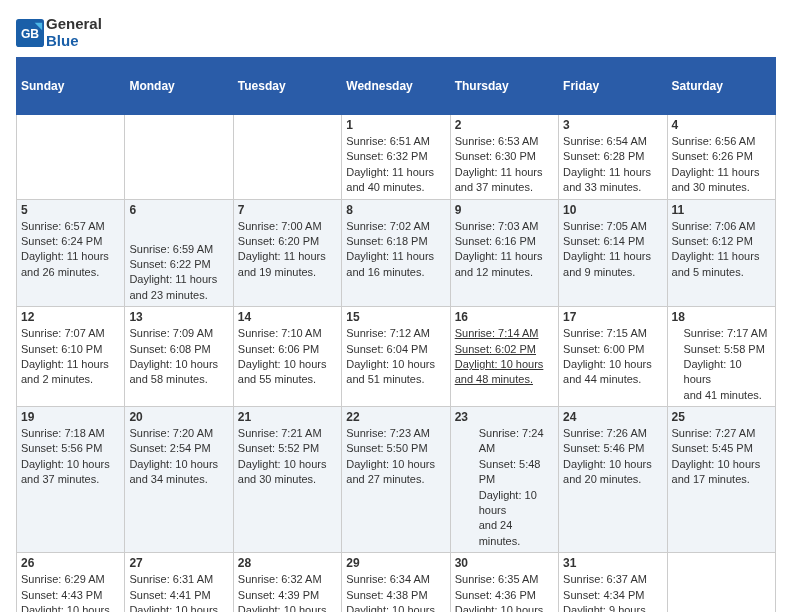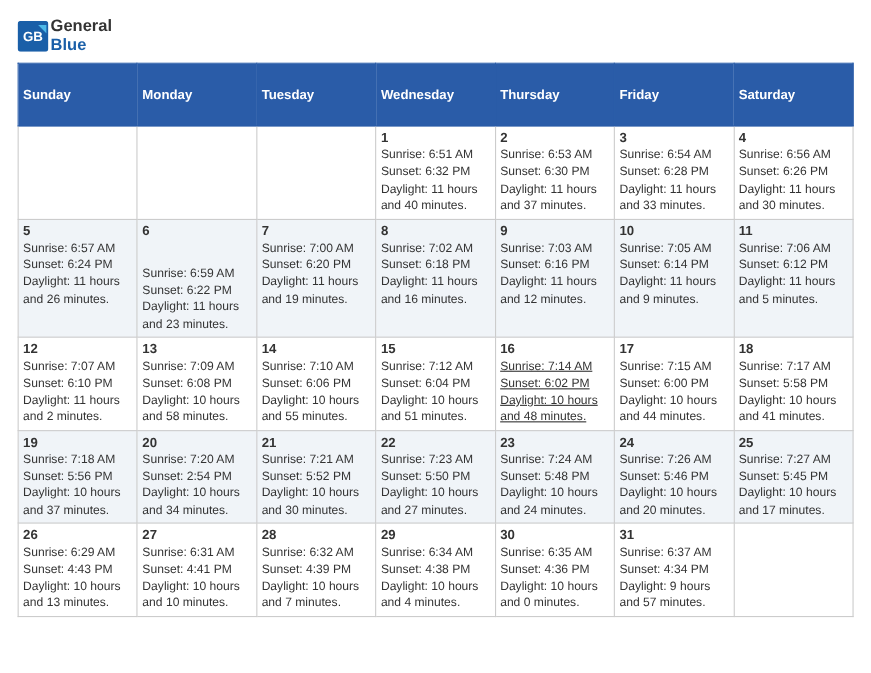--- a/index.html
+++ b/index.html
@@ -241,21 +241,21 @@
           </td>
           <td>
             <div class="day-num">17</div>
             <div class="day-info" style="white-space: pre-line;">Sunrise: 7:15 AM
 Sunset: 6:00 PM
 Daylight: 10 hours
 and 44 minutes.</div>
           </td>
           <td>
             <div class="day-num">18</div>
-            <div class="day-info" style="white-space: pre-line;">Sunrise: 7:17 AM
+            <div class="day-info" style="white-space: pre-line; margin-left: 12px;">Sunrise: 7:17 AM
 Sunset: 5:58 PM
 Daylight: 10 hours
 and 41 minutes.</div>
           </td>
         </tr>
         <tr>
           <td class="alt-row">
             <div class="day-num">19</div>
             <div class="day-info" style="white-space: pre-line;">Sunrise: 7:18 AM
 Sunset: 5:56 PM
@@ -278,21 +278,21 @@
           </td>
           <td class="alt-row">
             <div class="day-num">22</div>
             <div class="day-info" style="white-space: pre-line;">Sunrise: 7:23 AM
 Sunset: 5:50 PM
 Daylight: 10 hours
 and 27 minutes.</div>
           </td>
           <td class="alt-row">
             <div class="day-num">23</div>
-            <div class="day-info" style="white-space: pre-line;">Sunrise: 7:24 AM
+            <div class="day-info" style="white-space: pre-line; margin-left: 24px;">Sunrise: 7:24 AM
 Sunset: 5:48 PM
 Daylight: 10 hours
 and 24 minutes.</div>
           </td>
           <td class="alt-row">
             <div class="day-num">24</div>
             <div class="day-info" style="white-space: pre-line;">Sunrise: 7:26 AM
 Sunset: 5:46 PM
 Daylight: 10 hours
 and 20 minutes.</div>

